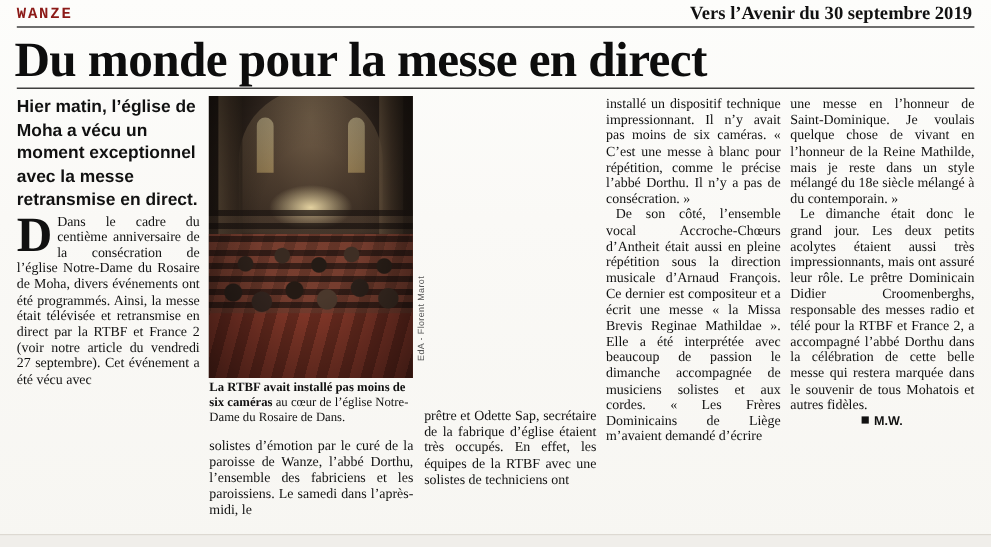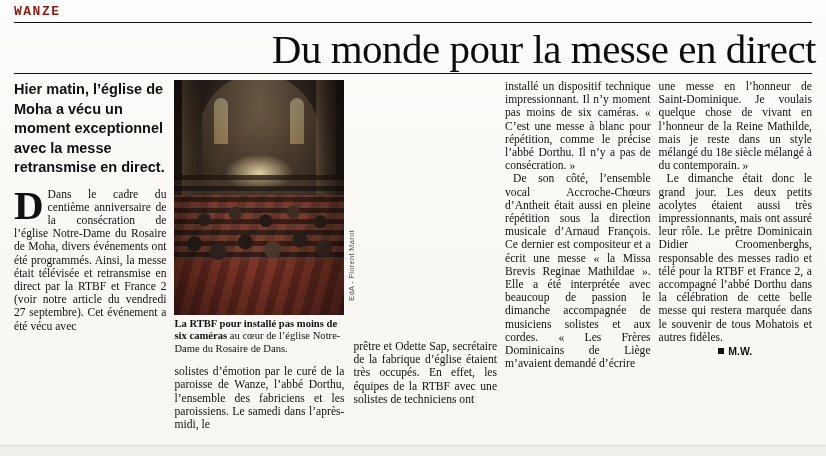--- a/index.html
+++ b/index.html
@@ -51,27 +51,26 @@
     left: 4px;
     right: 4px;
     top: 22px;
     border-top: 1px solid #111;
   }
   
   .headline {
     margin: 0;
     padding: 1px 0 0 2px;
     font-family: "Liberation Serif", serif;
-    font-weight: normal;
+    font-weight: bold;
     font-size: 41px;
     line-height: 44px;
     letter-spacing: -0.5px;
     color: #0d0d0d;
     white-space: nowrap;
-    text-align: right;
   }
   .rule-head {
     margin: 2px 4px 0 4px;
     border-top: 1px solid #111;
   }
   
   .content {
     display: flex;
     gap: 0;
     margin-top: 6px;
@@ -87,21 +86,21 @@
   .col-2 { width: 163px; padding-left: 9px; padding-right: 8px;}
   .col-3 { width: 156px; padding-right: 8px;}
   .col-4 { width: 156px; }
 
   .lede {
     font-family: "Liberation Sans", sans-serif;
     font-weight: bold;
     font-size: 14.5px;
     line-height: 19.5px;
     color: #111;
-    margin: 0 0 10px 0;
+    margin: 0 0 0 0;
   }
 
   p.body {
     margin: 0;
     font-family: "Liberation Serif", serif;
     font-size: 11.6px;
     line-height: 13.2px;
     text-align: justify;
     color: #111;
     hyphens: auto;
@@ -260,20 +259,21 @@
     border-top: 1px solid #ddd9d2;
   }
 </style>
 </head>
 <body>
 
 <div class="page">
 
   <div class="masthead">
     <div class="kicker">WANZE</div>
+    <div class="source-line">Vers l’Avenir du 30 septembre 2019</div>
     <div class="rule-top"></div>
   </div>
 
   <h1 class="headline">Du monde pour la messe en direct</h1>
   <div class="rule-head"></div>
 
   <div class="content">
 
     <div class="col col-1">
       <p class="lede">Hier matin, l’église de Moha a vécu un moment exceptionnel avec la messe retransmise en direct.</p>
@@ -289,34 +289,34 @@
           <div class="colR"></div>
           <div class="window w1"></div>
           <div class="window w2"></div>
           <div class="glow"></div>
           <div class="floor"></div>
           <div class="pews"></div>
           <div class="crowd"></div>
           <div class="vignette"></div>
         </div>
         <div class="photo-credit">EdA - Florent Marot</div>
-        <div class="caption"><b>La RTBF pour installé pas moins de six caméras</b><span> au cœur de l’église Notre-Dame du Rosaire de Dans.</span></div>
+        <div class="caption"><b>La RTBF avait installé pas moins de six caméras</b><span> au cœur de l’église Notre-Dame du Rosaire de Dans.</span></div>
       </div>
       <div class="photo-col-text">
         <p class="body">solistes d’émotion par le curé de la paroisse de Wanze, l’abbé Dorthu, l’ensemble des fabriciens et les paroissiens. Le samedi dans l’après-midi, le</p>
       </div>
     </div>
 
     <div class="col col-2">
       <div style="height:260px"></div>
       <p class="body">prêtre et Odette Sap, secrétaire de la fabrique d’église étaient très occupés. En effet, les équipes de la RTBF avec une solistes de techniciens ont</p>
     </div>
 
     <div class="col col-3">
-      <p class="body">installé un dispositif technique impressionnant. Il n’y moment pas moins de six caméras. « C’est une messe à blanc pour répétition, comme le précise l’abbé Dorthu. Il n’y a pas de consécration. »</p>
+      <p class="body">installé un dispositif technique impressionnant. Il n’y avait pas moins de six caméras. « C’est une messe à blanc pour répétition, comme le précise l’abbé Dorthu. Il n’y a pas de consécration. »</p>
       <p class="body">De son côté, l’ensemble vocal Accroche-Chœurs d’Antheit était aussi en pleine répétition sous la direction musicale d’Arnaud François. Ce dernier est compositeur et a écrit une messe « la Missa Brevis Reginae Mathildae ». Elle a été interprétée avec beaucoup de passion le dimanche accompagnée de musiciens solistes et aux cordes. « Les Frères Dominicains de Liège m’avaient demandé d’écrire</p>
     </div>
 
     <div class="col col-4">
       <p class="body">une messe en l’honneur de Saint-Dominique. Je voulais quelque chose de vivant en l’honneur de la Reine Mathilde, mais je reste dans un style mélangé du 18e siècle mélangé à du contemporain. »</p>
       <p class="body"><span>Le dimanche était donc le grand jour. Les deux petits acolytes étaient aussi très impressionnants, mais ont assuré leur rôle. Le prêtre Dominicain Didier Croomenberghs, responsable des messes radio et télé pour la RTBF et France 2, a accompagné l’abbé Dorthu dans la célébration de cette belle messe qui restera marquée dans le souvenir de tous Mohatois et autres fidèles.</span></p>
       <div class="byline"><span class="endmark"></span><span>M.W.</span></div>
     </div>
 
   </div>

